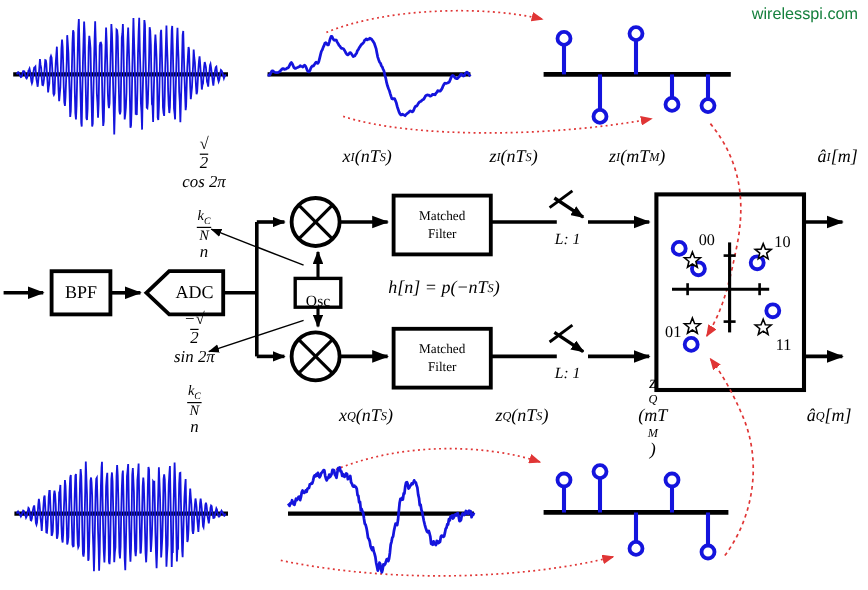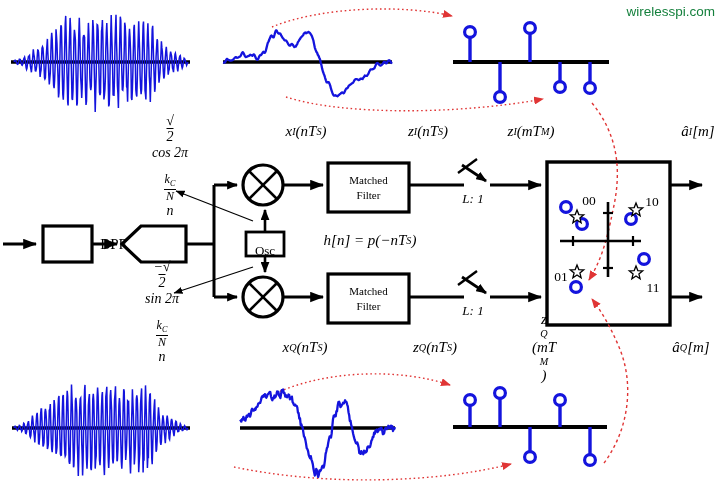--- a/index.html
+++ b/index.html
@@ -3,21 +3,21 @@
 <meta charset="utf-8">
 <style>
   html,body{margin:0;padding:0;background:#fff;}
   #stage{position:relative;width:723px;height:492px;background:#fff;overflow:hidden;
          font-family:"Liberation Serif",serif;}
   #diagram{position:absolute;left:0;top:0;}
   .lbl{position:absolute;display:flex;align-items:center;justify-content:center;
        text-align:center;color:#000;}
   .math{font-style:italic;font-size:15px;}
   .mathsm{font-style:italic;font-size:14px;flex-direction:column;}
-  .block{font-style:normal;font-size:15px;padding-left:46px;}
+  .block{font-style:normal;font-size:15px;}
   .blocksm{font-style:normal;font-size:13px;}
   .mf{font-style:normal;font-size:11px;line-height:1.35;}
   sub{font-size:68%;}
   .ov{text-decoration:overline;}
   .frac{display:inline-flex;flex-direction:column;align-items:center;
         vertical-align:-0.55em;margin:0 3px;font-size:12px;line-height:1.1;}
   .fnum{border-bottom:1.3px solid #000;padding:0 1px;margin-top:12px;}
   .watermark{position:absolute;top:4px;right:8px;font-family:"Liberation Sans",sans-serif;
              font-size:13.5px;color:#15803d;}
 </style>
@@ -136,20 +136,21 @@
       <path d="M636.0 266.0L637.8 270.6L642.7 270.8L638.9 273.9L640.1 278.7L636.0 276.0L631.9 278.7L633.1 273.9L629.3 270.8L634.2 270.6Z" fill="#fff" stroke="#000" stroke-width="1.3"></path>
       <text x="589" y="204.5" text-anchor="middle" font-family="&quot;Liberation Serif&quot;,serif" font-size="13.5" fill="#000">00</text>
       <text x="652" y="205.5" text-anchor="middle" font-family="&quot;Liberation Serif&quot;,serif" font-size="13.5" fill="#000">10</text>
       <text x="561" y="280.5" text-anchor="middle" font-family="&quot;Liberation Serif&quot;,serif" font-size="13.5" fill="#000">01</text>
       <text x="653" y="291.5" text-anchor="middle" font-family="&quot;Liberation Serif&quot;,serif" font-size="13.5" fill="#000">11</text>
     </svg>
 
   <div class="watermark">wirelesspi.com</div>
 
   <div class="lbl block" style="left:43px;top:227px;width:49px;height:34px;">BPF</div>
+  <div class="lbl block" style="left:138px;top:227px;width:48px;height:34px;">ADC</div>
   <div class="lbl blocksm" style="left:246px;top:233px;width:38px;height:36px;">Osc</div>
   <div class="lbl mf" style="left:328px;top:164px;width:81px;height:47px;">Matched<br>Filter</div>
   <div class="lbl mf" style="left:328px;top:275px;width:81px;height:47px;">Matched<br>Filter</div>
   <div class="lbl mathsm" style="left:450px;top:191px;width:46px;height:16px;font-size:13px;">L: 1</div>
   <div class="lbl mathsm" style="left:450px;top:303px;width:46px;height:16px;font-size:13px;">L: 1</div>
 
   <div class="lbl mathsm" style="left:118px;top:149px;width:104px;height:34px;">√<span class="ov">2</span> cos 2π <span class="frac">
         <span class="fnum">k<sub>C</sub></span>
         <span class="fden">N</span>
       </span>n</div>

